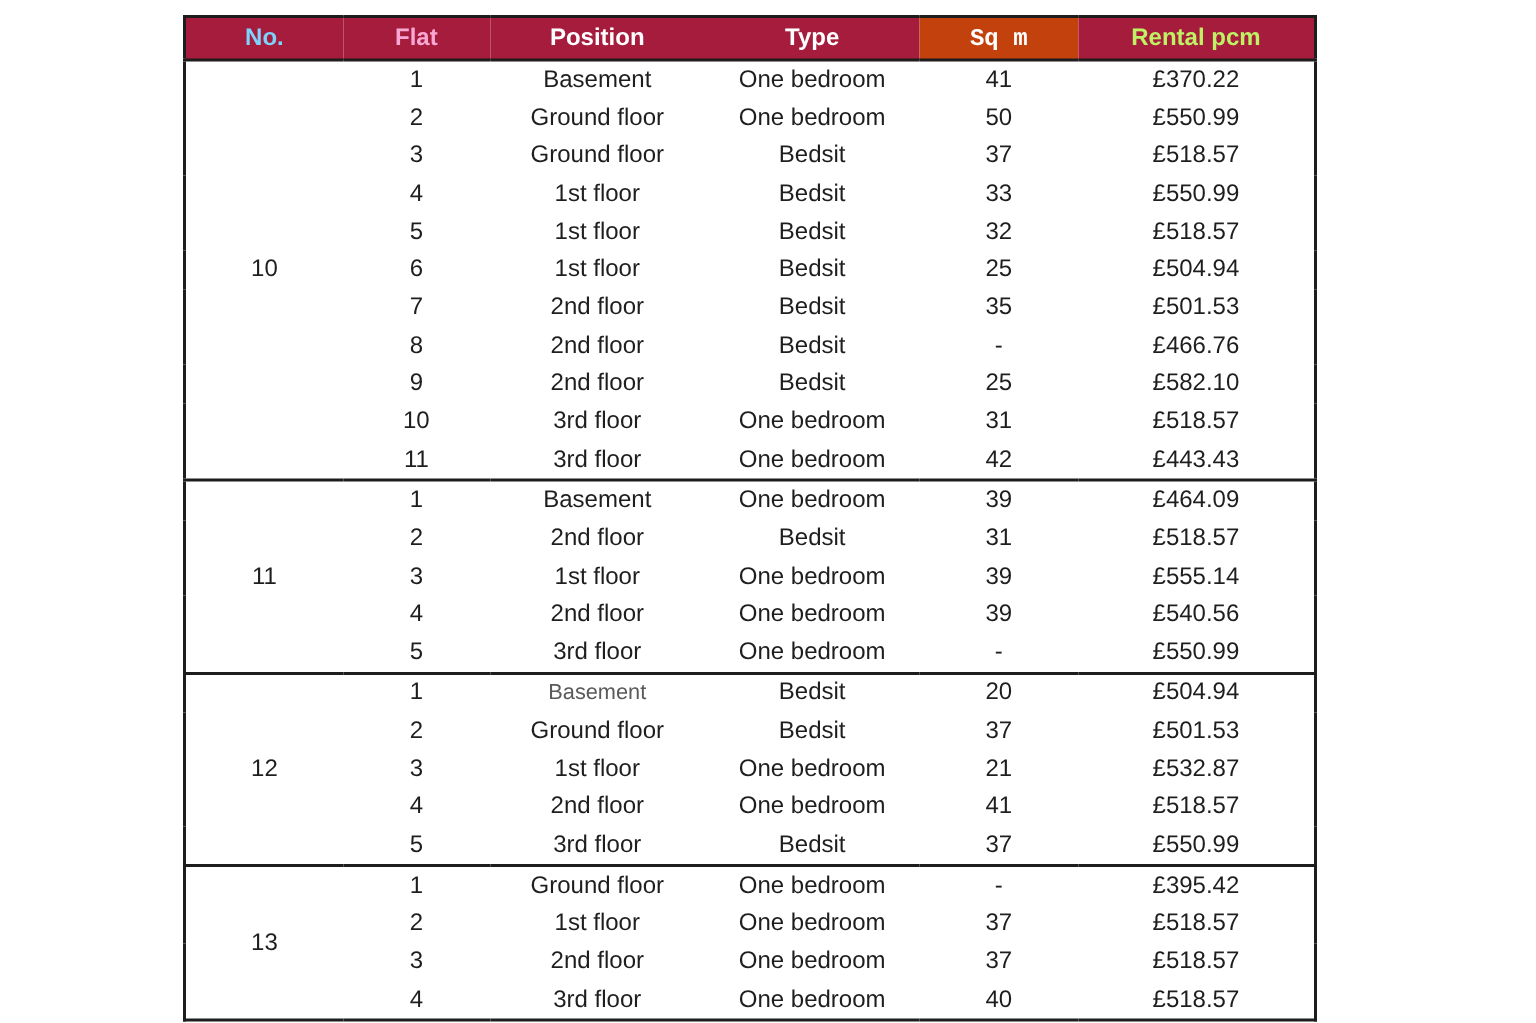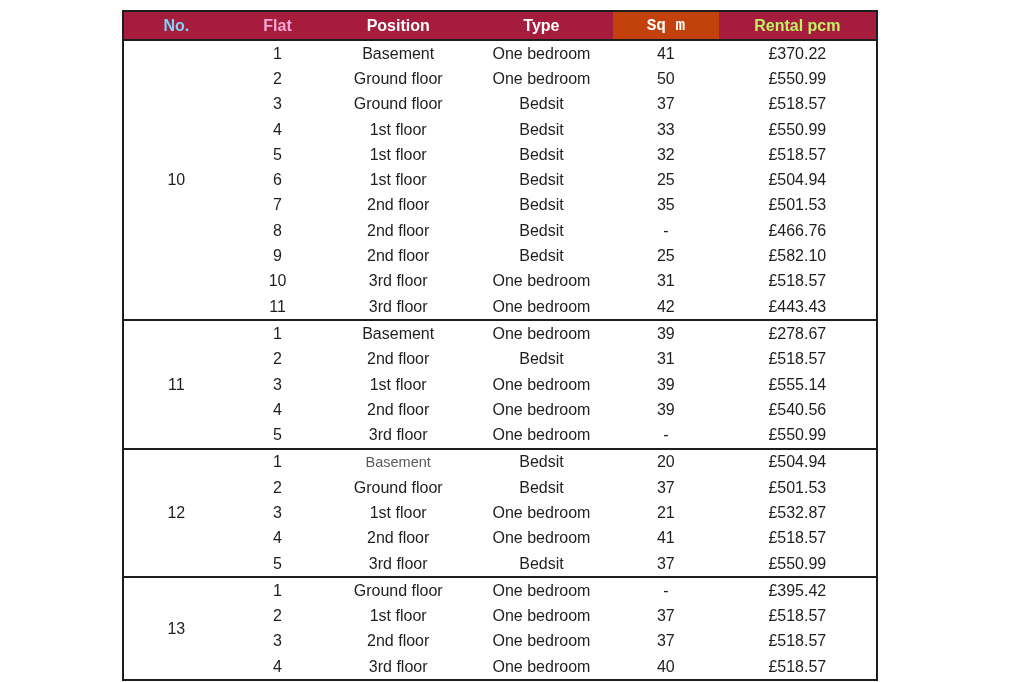--- a/index.html
+++ b/index.html
@@ -147,21 +147,21 @@
           <td class="rental-cell">£443.43</td>
         </tr>
       </tbody>
       <tbody class="group">
         <tr>
           <td rowspan="5" class="no-cell">11</td>
           <td class="flat-cell">1</td>
           <td class="position-cell">Basement</td>
           <td class="type-cell">One bedroom</td>
           <td class="sqm-cell">39</td>
-          <td class="rental-cell">£278.67</td>
+          <td class="rental-cell">£464.09</td>
         </tr>
         <tr>
           <td class="flat-cell">2</td>
           <td class="position-cell">2nd floor</td>
           <td class="type-cell">Bedsit</td>
           <td class="sqm-cell">31</td>
           <td class="rental-cell">£518.57</td>
         </tr>
         <tr>
           <td class="flat-cell">3</td>

